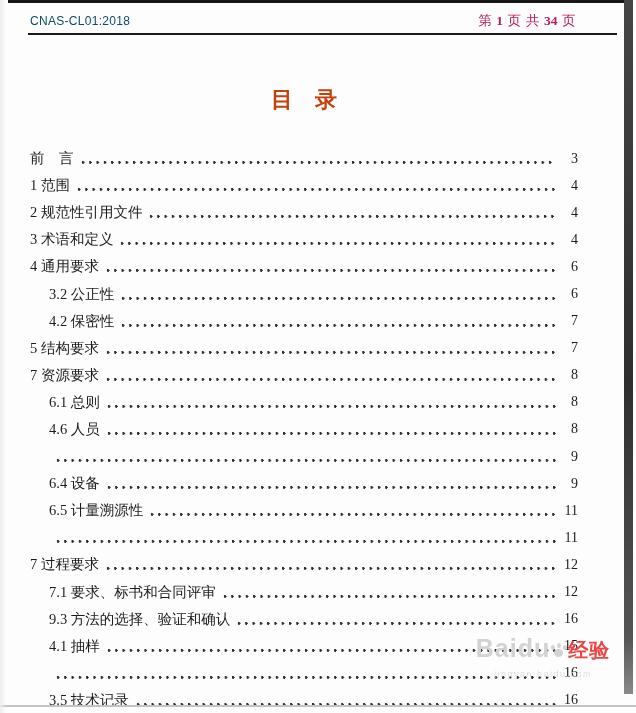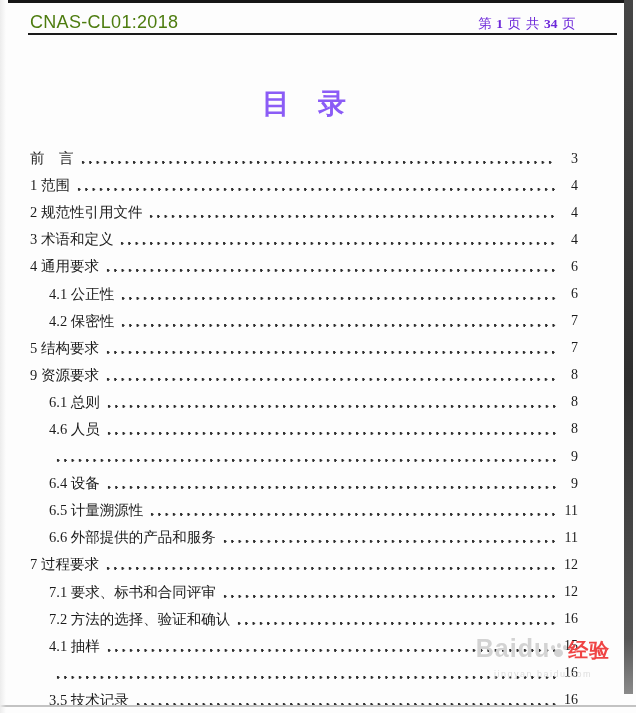--- a/index.html
+++ b/index.html
@@ -15,29 +15,29 @@
   .edge-right{position:absolute;top:0;right:3px;width:9px;height:694px;
     background:linear-gradient(to bottom,#454545,#2e2e2e 55%,#555555 92%,#8a8a8a);}
   .edge-bottom{position:absolute;left:0;right:0;top:705px;height:2px;background:#c3c3c3;}
   .edge-left{position:absolute;left:0;top:0;width:6px;height:100%;
     background:linear-gradient(to right,#ececec,rgba(255,255,255,0));}
 
   
   .header{position:absolute;top:12px;left:30px;right:58px;
     display:flex;justify-content:space-between;align-items:baseline;}
   .doc-code{font-family:"Liberation Sans","DejaVu Sans",sans-serif;
-    font-size:18px;color:#4d7c0f;letter-spacing:.3px;}
-  .page-indicator{font-size:13.5px;color:#6d28d9;white-space:nowrap;}
+    font-size:12px;color:#0c4a6e;letter-spacing:.3px;}
+  .page-indicator{font-size:13.5px;color:#be185d;white-space:nowrap;}
   .page-indicator span{margin:0 2.5px;}
   .page-indicator .num{font-weight:bold;margin:0 2px;}
   .header-rule{position:absolute;top:33px;left:28px;right:19px;height:2px;background:#1a1a1a;}
 
   
   .toc-title{position:absolute;top:85px;left:30px;right:58px;text-align:center;
-    font-size:28px;font-weight:bold;color:#8b5cf6;}
+    font-size:22px;font-weight:bold;color:#c2410c;}
 
   
   .toc{position:absolute;top:114px;left:30px;right:58px;margin-top:31px;}
   .toc-row{display:flex;align-items:center;height:27.1px;
     font-size:14.5px;color:#1c1c1c;white-space:nowrap;}
   .toc-row.indent{padding-left:19px;}
   .toc-label{flex:0 0 auto;}
   .toc-leader{flex:1 1 auto;height:5px;margin-left:7px;margin-right:5px;
     transform:translateY(4px);
     background-image:radial-gradient(circle at 2px 2.4px,#2d2d2d 1.15px,rgba(0,0,0,0) 1.55px);
@@ -98,39 +98,39 @@
         <span class="toc-page">4</span>
       </div>
 
       <div class="toc-row">
         <span class="toc-label">4 通用要求</span>
         <span class="toc-leader"></span>
         <span class="toc-page">6</span>
       </div>
 
       <div class="toc-row indent">
-        <span class="toc-label">4.1 公正性</span>
+        <span class="toc-label">3.2 公正性</span>
         <span class="toc-leader"></span>
         <span class="toc-page">6</span>
       </div>
 
       <div class="toc-row indent">
         <span class="toc-label">4.2 保密性</span>
         <span class="toc-leader"></span>
         <span class="toc-page">7</span>
       </div>
 
       <div class="toc-row">
         <span class="toc-label">5 结构要求</span>
         <span class="toc-leader"></span>
         <span class="toc-page">7</span>
       </div>
 
       <div class="toc-row">
-        <span class="toc-label">9 资源要求</span>
+        <span class="toc-label">7 资源要求</span>
         <span class="toc-leader"></span>
         <span class="toc-page">8</span>
       </div>
 
       <div class="toc-row indent">
         <span class="toc-label">6.1 总则</span>
         <span class="toc-leader"></span>
         <span class="toc-page">8</span>
       </div>
 
@@ -151,39 +151,38 @@
         <span class="toc-page">9</span>
       </div>
 
       <div class="toc-row indent">
         <span class="toc-label">6.5 计量溯源性</span>
         <span class="toc-leader"></span>
         <span class="toc-page">11</span>
       </div>
 
       <div class="toc-row indent">
-        <span class="toc-label">6.6 外部提供的产品和服务</span>
         <span class="toc-leader"></span>
         <span class="toc-page">11</span>
       </div>
 
       <div class="toc-row">
         <span class="toc-label">7 过程要求</span>
         <span class="toc-leader"></span>
         <span class="toc-page">12</span>
       </div>
 
       <div class="toc-row indent">
         <span class="toc-label">7.1 要求、标书和合同评审</span>
         <span class="toc-leader"></span>
         <span class="toc-page">12</span>
       </div>
 
       <div class="toc-row indent">
-        <span class="toc-label">7.2 方法的选择、验证和确认</span>
+        <span class="toc-label">9.3 方法的选择、验证和确认</span>
         <span class="toc-leader"></span>
         <span class="toc-page">16</span>
       </div>
 
       <div class="toc-row indent">
         <span class="toc-label">4.1 抽样</span>
         <span class="toc-leader"></span>
         <span class="toc-page">15</span>
       </div>
 

